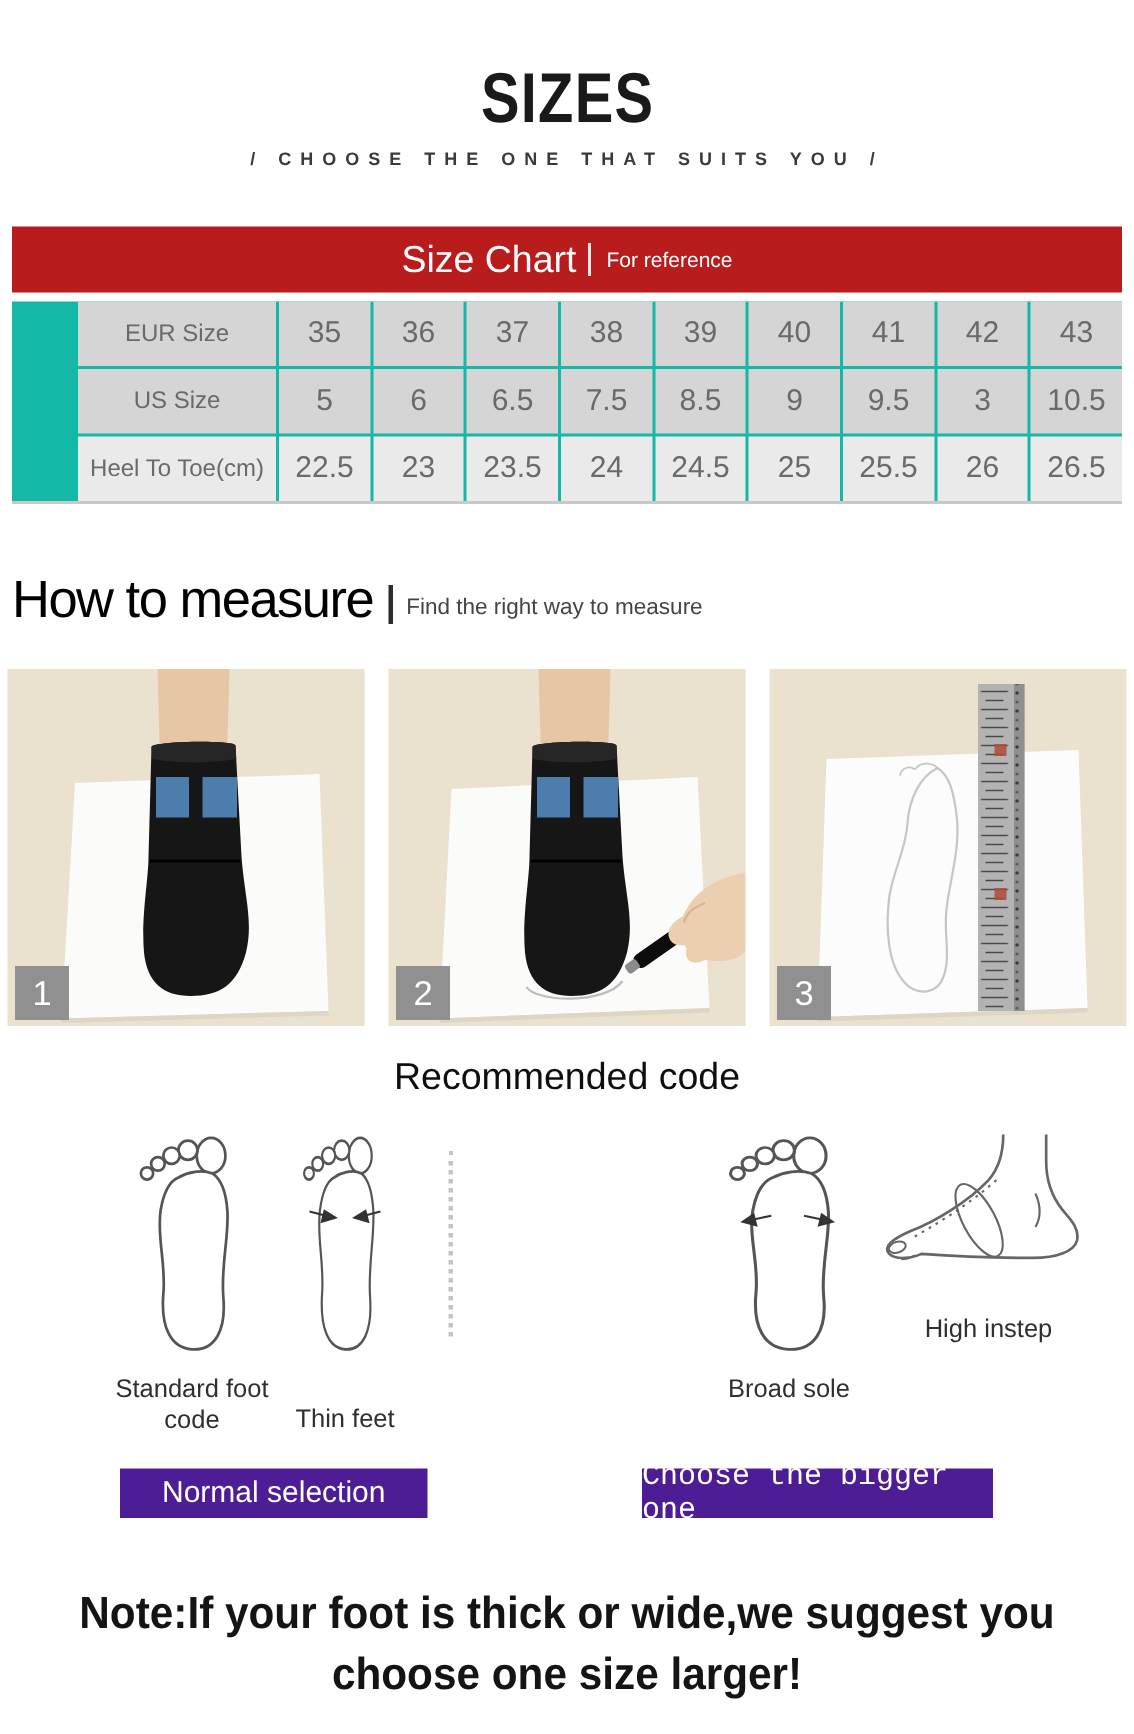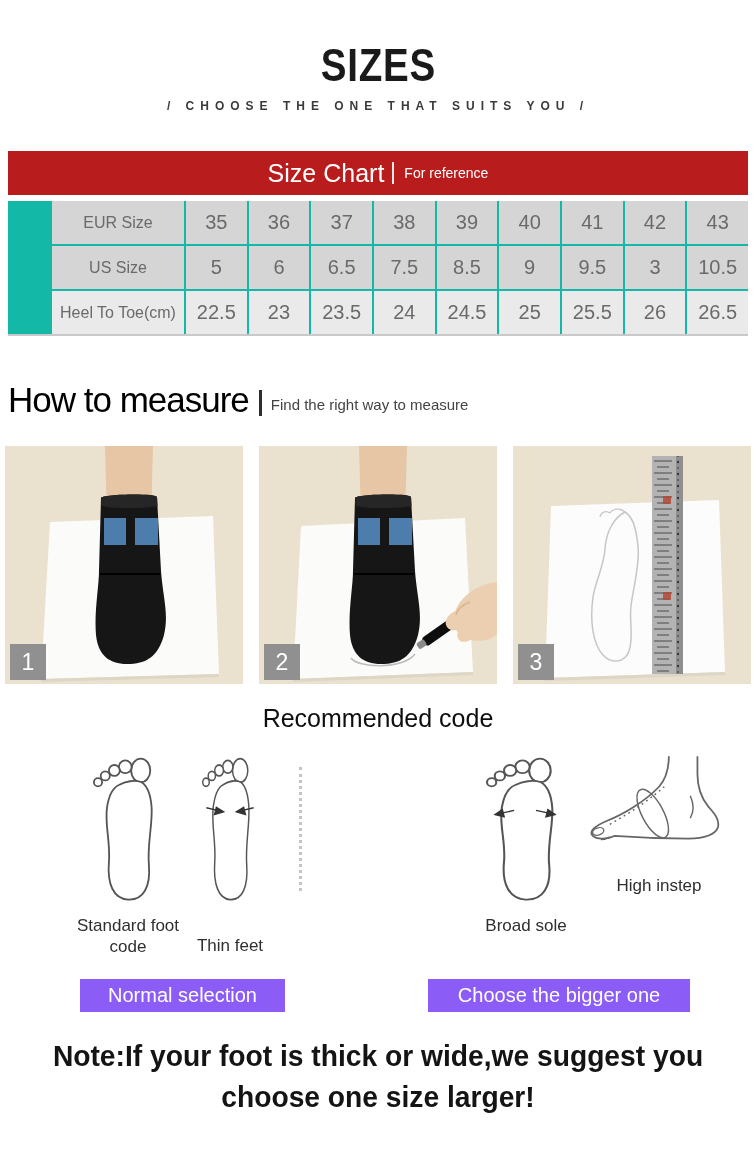--- a/index.html
+++ b/index.html
@@ -69,28 +69,28 @@
   #d-broad    { left: 470px; width: 112px; top: 6px; }
   #d-instep   { left: 583px; width: 152px; top: 6px; }
   .dot-divider {
     position: absolute; left: 299px; top: 18px; height: 124px;
     border-left: 3px dotted #c4c4c4;
   }
 
   
   .btn-row { display: flex; margin-top: 18px; }
   .gbtn {
-    height: 33px; background: #8b5cf6; color: #fff; font-size: 20px;
+    height: 33px; background: #4c1d95; color: #fff; font-size: 20px;
     display: flex; align-items: center; justify-content: center;
   }
   .gbtn.b1 { margin-left: 80px; width: 205px; }
-  .gbtn.b2 { margin-left: 143px; width: 262px; }
-
-  
-  .note { margin-top: 24px; text-align: center; font-weight: bold; color: #141414; }
+  .gbtn.b2 { margin-left: 143px; width: 234px; font-family: Liberation Mono, monospace; }
+
+  
+  .note { margin-top: 44px; text-align: center; font-weight: bold; color: #141414; }
   .note div { font-size: 30px; line-height: 1.35; transform: scaleX(0.94); }
 </style>
 </head>
 <body>
 
 <svg width="0" height="0" style="position:absolute">
   <defs>
     <g id="foot-sole" fill="#fff" stroke="#555" stroke-width="2">
       <ellipse cx="64" cy="17" rx="10.5" ry="13"></ellipse>
       <circle cx="47" cy="13" r="7"></circle>

